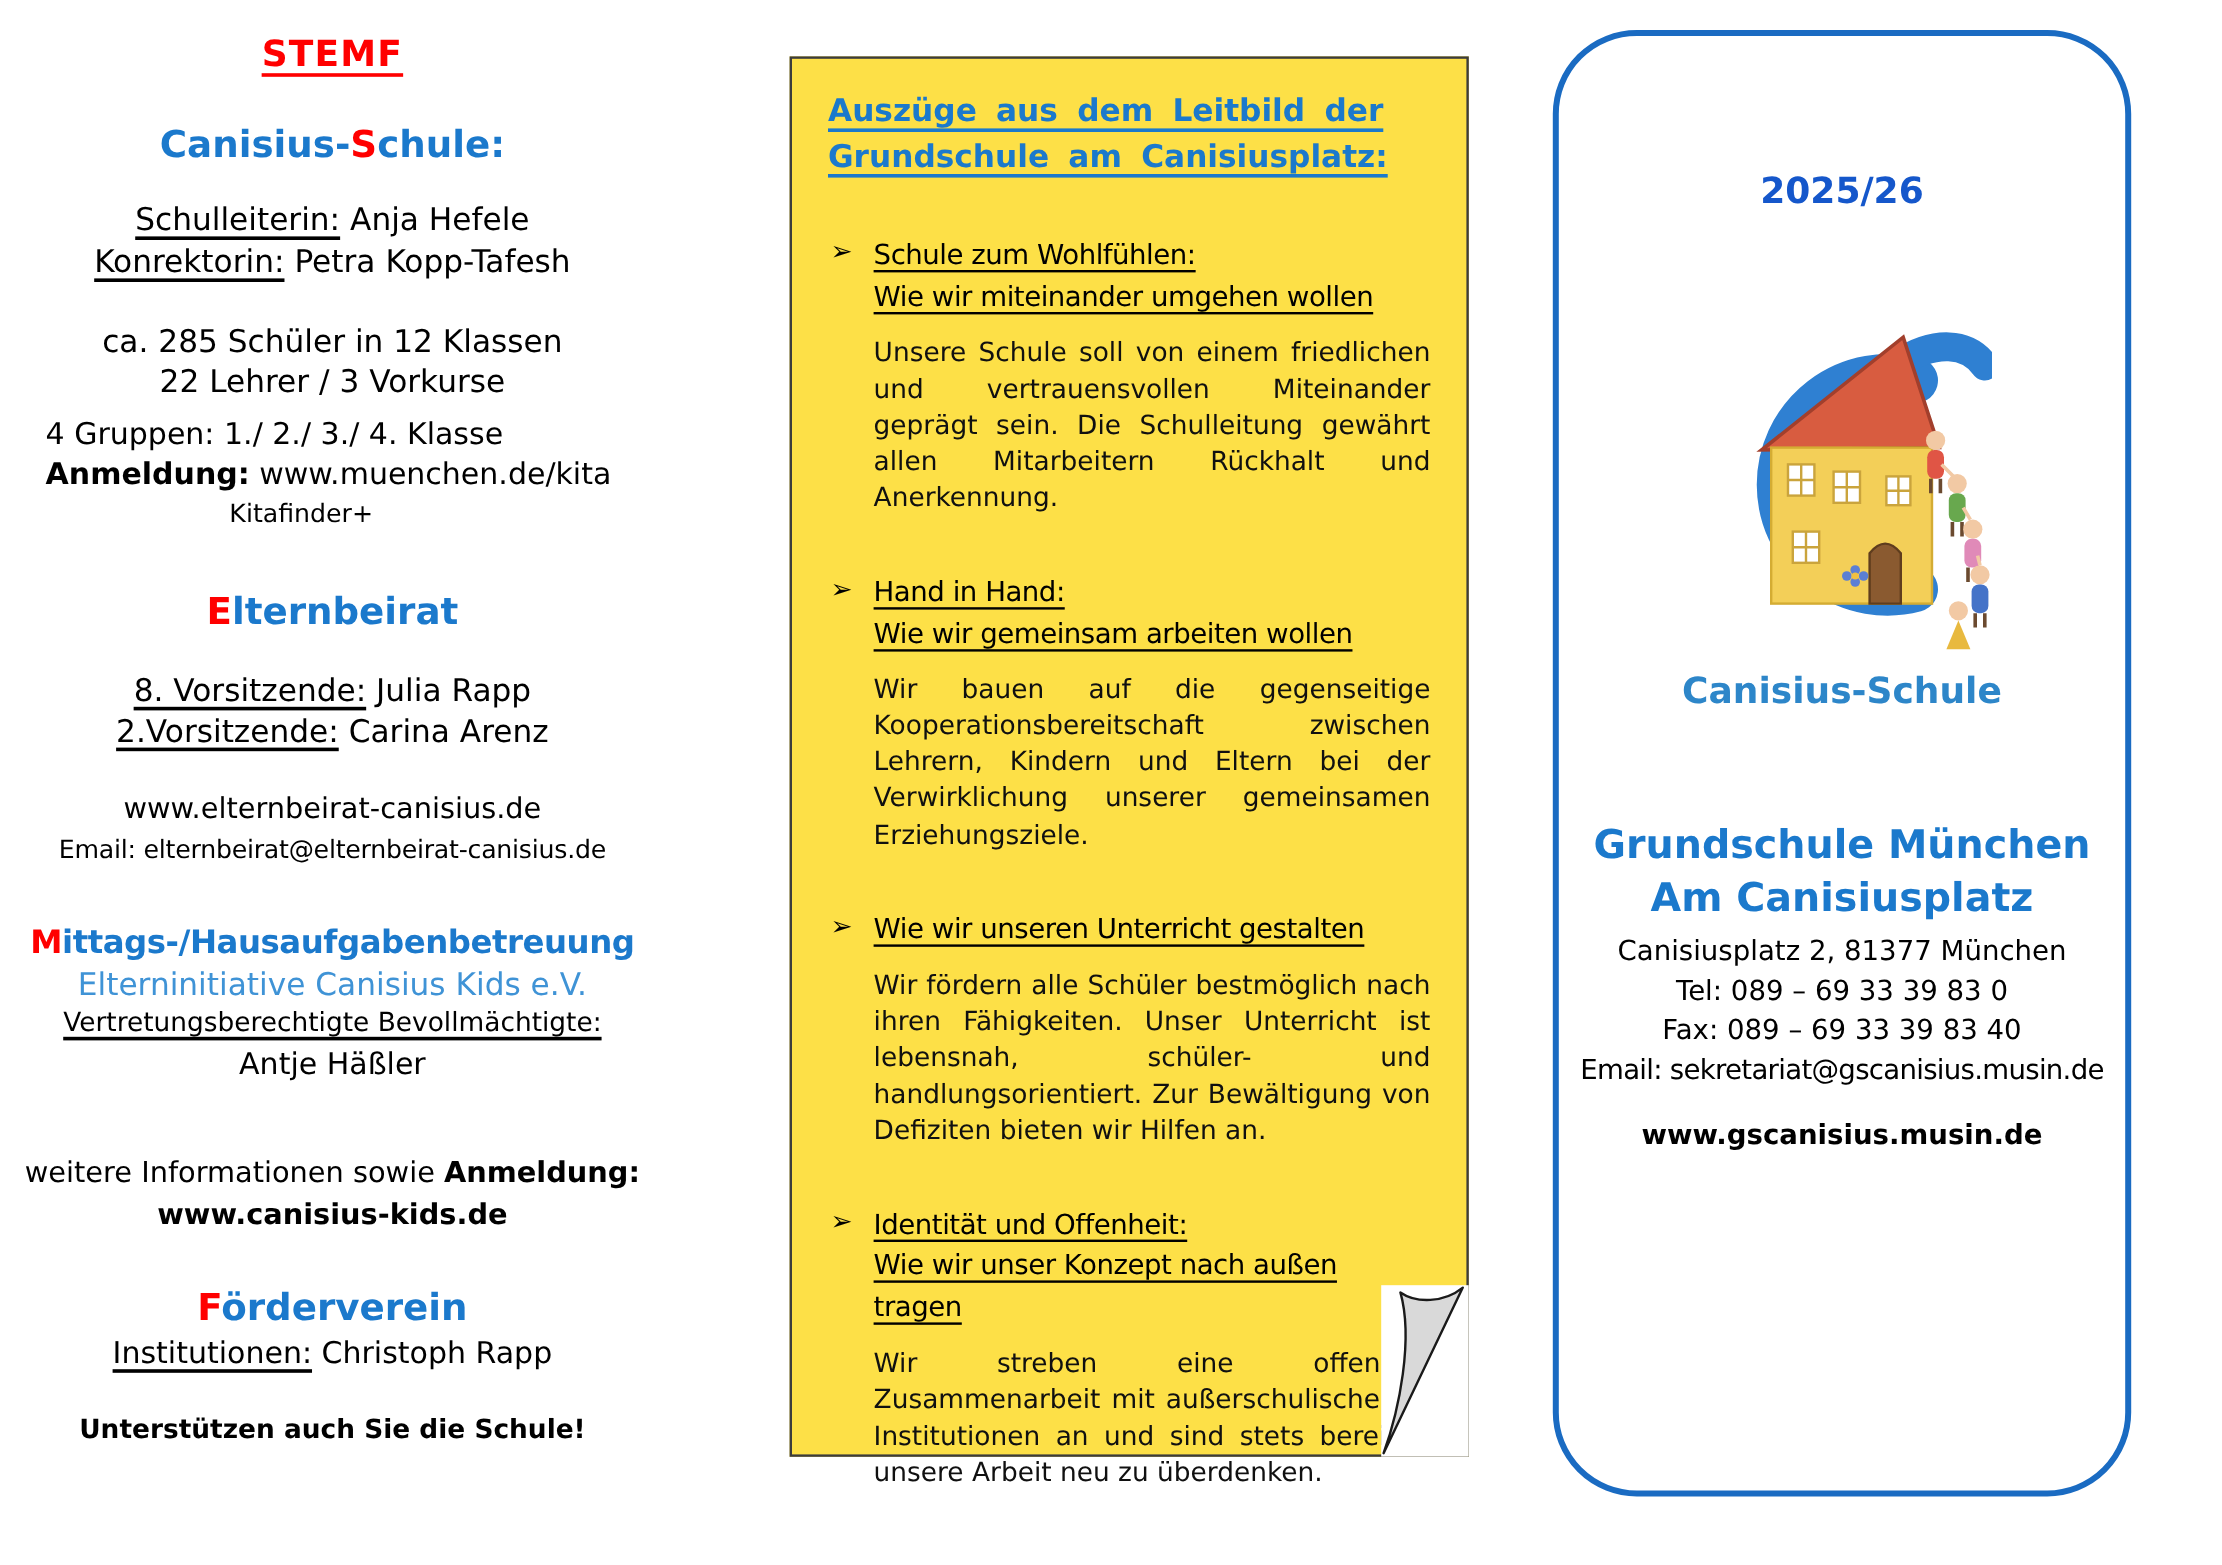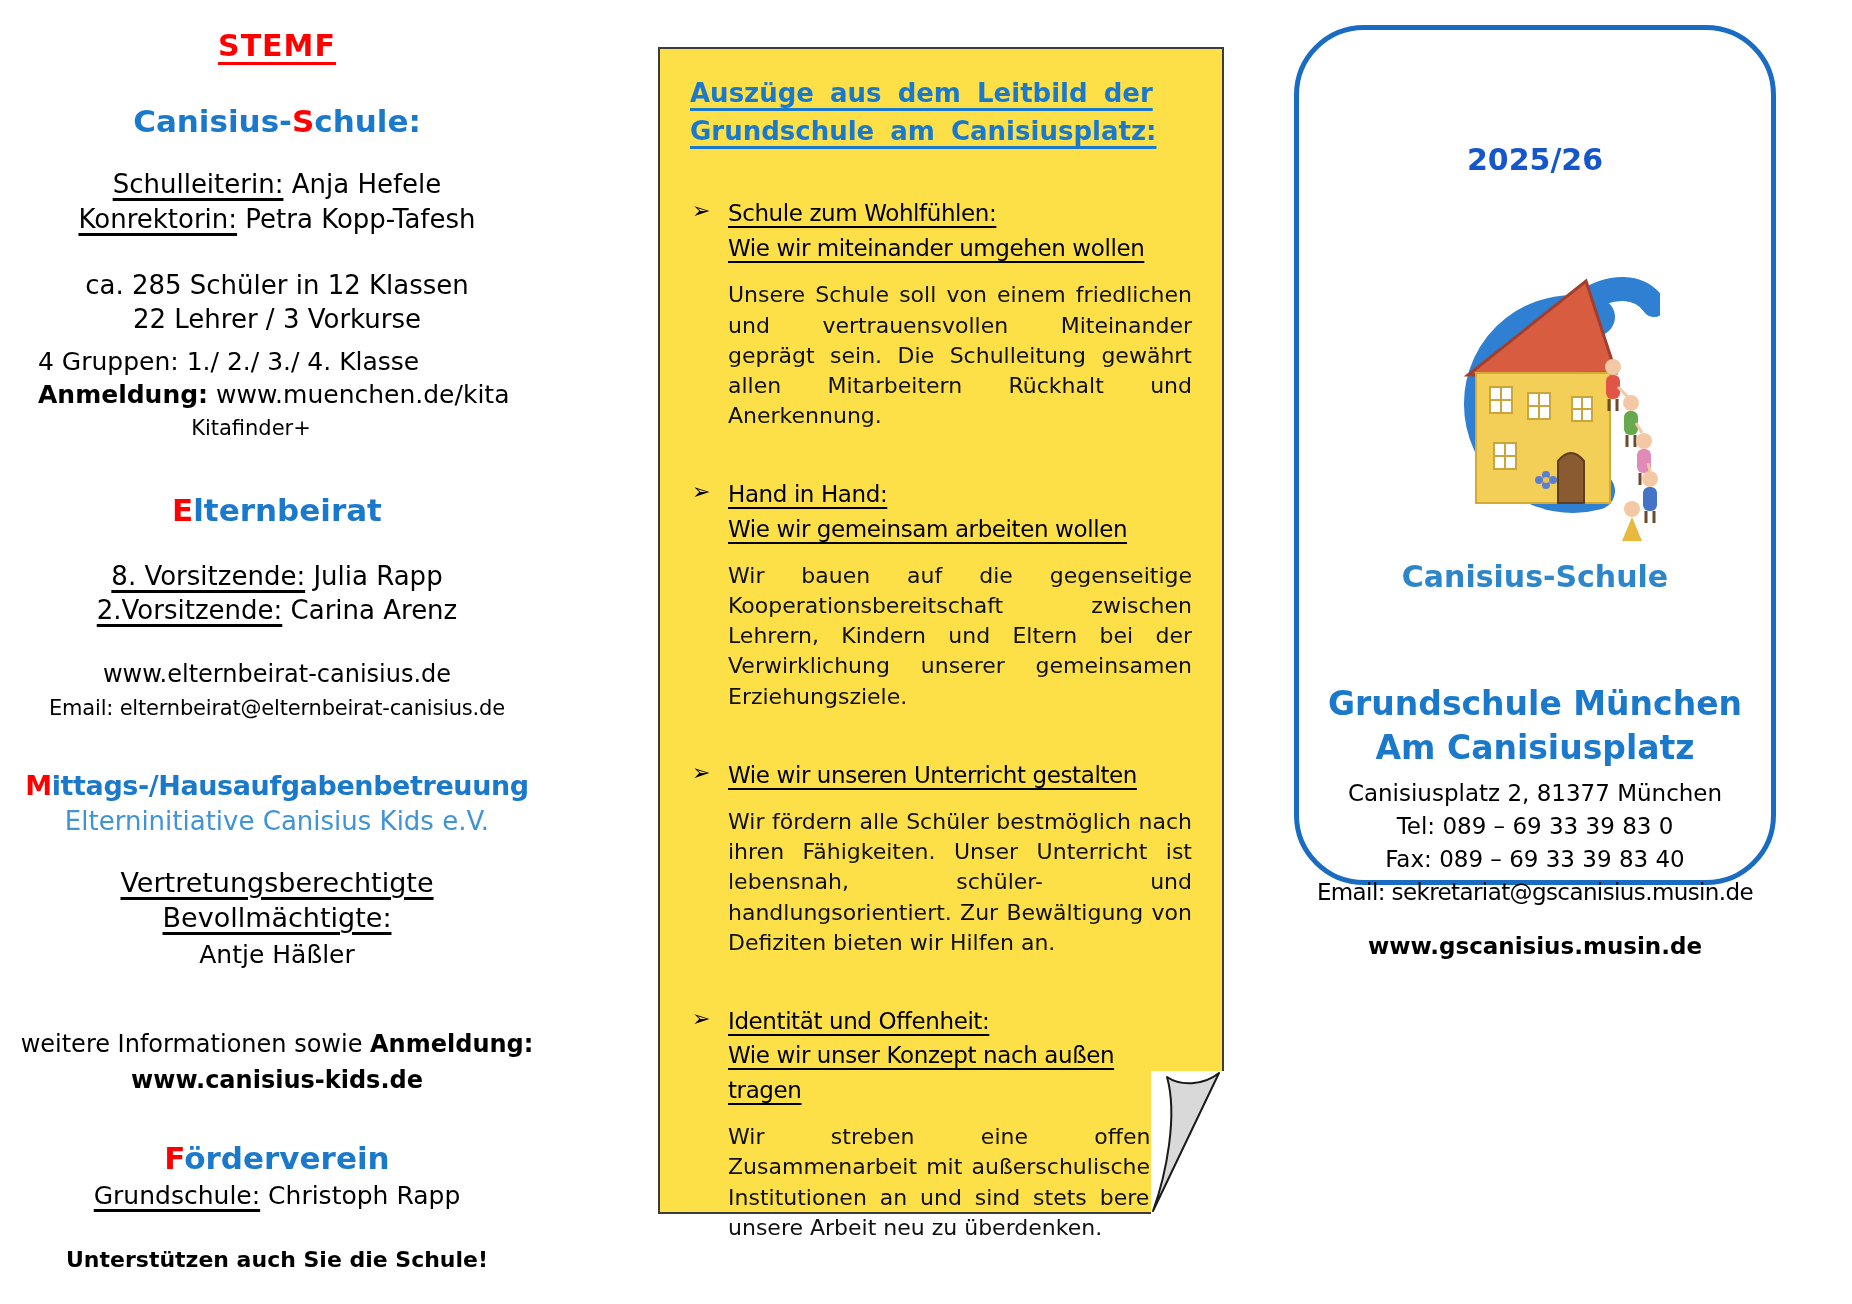--- a/index.html
+++ b/index.html
@@ -27,21 +27,21 @@
   .stats{margin-top:32px;font-size:26px;line-height:1.32;}
   .th-h{margin-top:44px;}
   .th-lines{margin-top:8px;text-align:left;padding-left:18px;font-size:25px;line-height:1.35;}
   .kitafinder{text-align:center;font-size:21px;padding-right:70px;margin-top:2px;}
   .eb-h{margin-top:48px;}
   .chairs{margin-top:28px;font-size:26px;line-height:1.32;}
   .eb-web{margin-top:32px;font-size:24px;}
   .eb-email{font-size:21px;letter-spacing:-0.2px;margin-top:4px;}
   .mb-h{margin-top:46px;font-size:27px;letter-spacing:-0.4px;}
   .mb-org{font-size:26px;color:var(--light-blue);margin-top:2px;}
-  .rep{margin-top:26px;font-size:27px;}
+  .rep{font-size:22px;}
   .rep-name{font-size:25px;margin-top:4px;}
   .info{margin-top:58px;font-size:24px;}
   .info-web{font-size:24px;font-weight:bold;margin-top:4px;}
   .fv-h{margin-top:42px;}
   .fv-chair{font-size:25px;margin-top:2px;}
   .appeal{margin-top:30px;font-weight:bold;font-size:22px;line-height:1.55;}
 
   
   .box{position:absolute;left:658px;top:47px;width:566px;height:1167px;
     border:2px solid var(--box-border);background:#fde047;padding:26px 30px;}
@@ -49,21 +49,21 @@
     word-spacing:7px;text-decoration:underline;text-decoration-thickness:2.5px;text-underline-offset:6px;}
   .section{margin-top:46px;position:relative;padding-left:38px;}
   .bullet{position:absolute;left:2px;top:2px;font-size:22px;color:#000;}
   .sec-h{font-size:23px;letter-spacing:-0.4px;line-height:1.5;
     text-decoration:underline;text-decoration-thickness:2.2px;text-underline-offset:5px;}
   .sec-body{margin-top:15px;font-size:22px;line-height:1.37;text-align:justify;color:#101010;}
   .body-last{padding-right:28px;}
   .curl{position:absolute;right:-2px;bottom:-2px;width:100px;height:160px;}
 
   
-  .panel{position:absolute;left:1294px;top:25px;width:482px;height:860px;
+  .panel{position:absolute;left:1294px;top:25px;width:482px;height:1222px;
     border:5px solid var(--panel-border);border-radius:70px;text-align:center;background:#fff;}
   .year{margin-top:112px;color:var(--deep-blue);font-size:30px;font-weight:bold;}
   .logo{margin-top:70px;}
   .logo-caption{margin-top:8px;color:#2d86c9;font-weight:bold;font-size:30px;}
   .pname{margin-top:88px;color:var(--heading-blue);font-weight:bold;font-size:33px;line-height:1.32;}
   .addr{margin-top:8px;font-size:23px;line-height:1.43;}
   .email-line{letter-spacing:-0.6px;}
   .pweb{margin-top:24px;font-weight:bold;font-size:23px;}
 </style>
 </head>
@@ -99,21 +99,21 @@
   <div class="eb-email">Email: elternbeirat@elternbeirat-canisius.de</div>
 
   <div class="blue-h mb-h"><span class="accent">M</span><span>ittags-/Hausaufgabenbetreuung</span></div>
   <div class="mb-org">Elterninitiative Canisius Kids e.V.</div>
   <div class="rep"><span class="ul">Vertretungsberechtigte Bevollmächtigte:</span></div>
   <div class="rep-name">Antje Häßler</div>
   <div class="info"><span>weitere Informationen sowie </span><b>Anmeldung:</b></div>
   <div class="info-web">www.canisius-kids.de</div>
 
   <div class="blue-h fv-h"><span class="accent">F</span><span>örderverein</span></div>
-  <div class="fv-chair"><span class="ul">Grundschule:</span><span> Christoph Rapp</span></div>
+  <div class="fv-chair"><span class="ul">Institutionen:</span><span> Christoph Rapp</span></div>
 
   <div class="appeal">
     <div>Unterstützen auch Sie die Schule!</div>
 
   </div>
 </div>
 
 <div class="box">
   <div class="box-title">
     <div>Auszüge aus dem Leitbild der</div>

